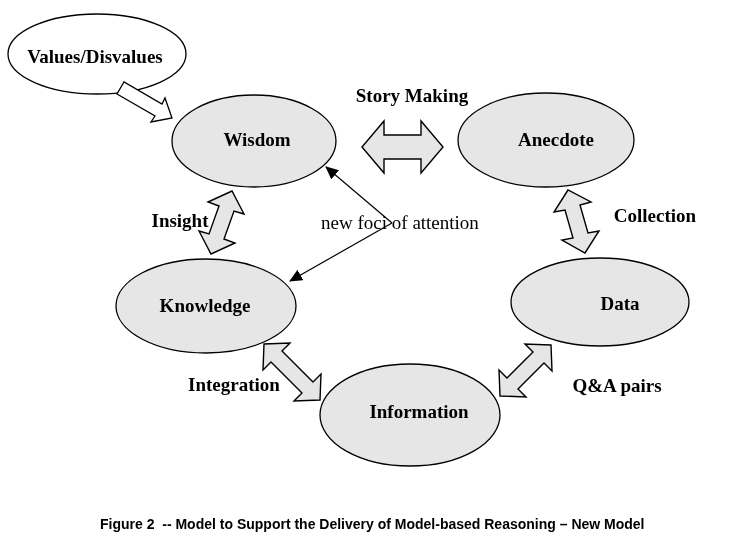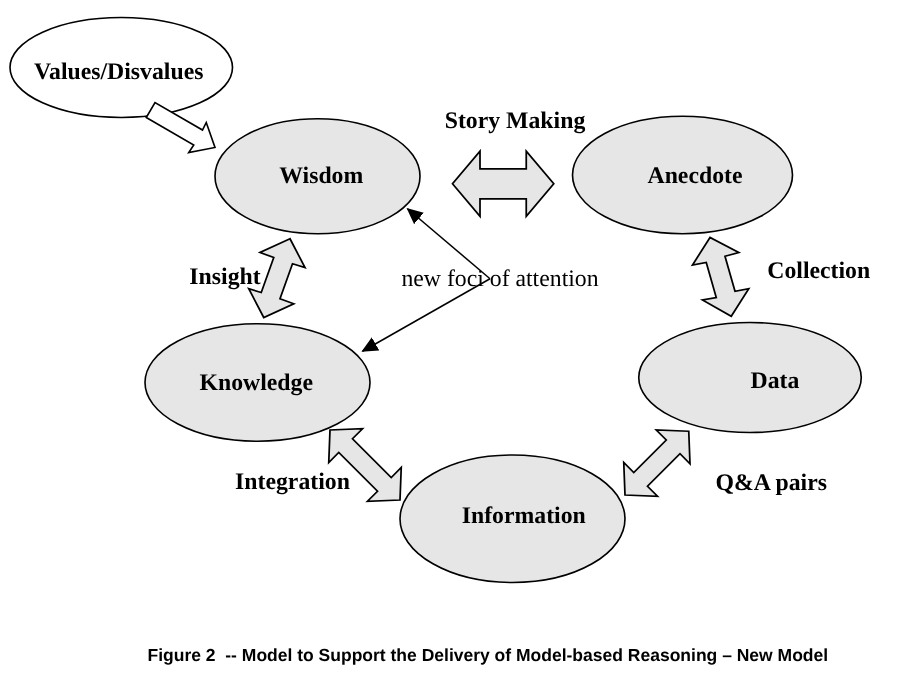--- a/index.html
+++ b/index.html
@@ -32,21 +32,21 @@
   }
   .plain-label {
     font-family: "Liberation Serif", "DejaVu Serif", serif;
     font-size: 19px;
     font-weight: normal;
     fill: #000000;
     text-anchor: middle;
   }
   .caption {
     position: absolute;
-    left: 118px;
+    left: 100px;
     top: 516px;
     font-family: "Liberation Sans", "DejaVu Sans", sans-serif;
     font-size: 14px;
     font-weight: bold;
     color: #000000;
     white-space: pre;
   }
 </style>
 </head>
 <body>

